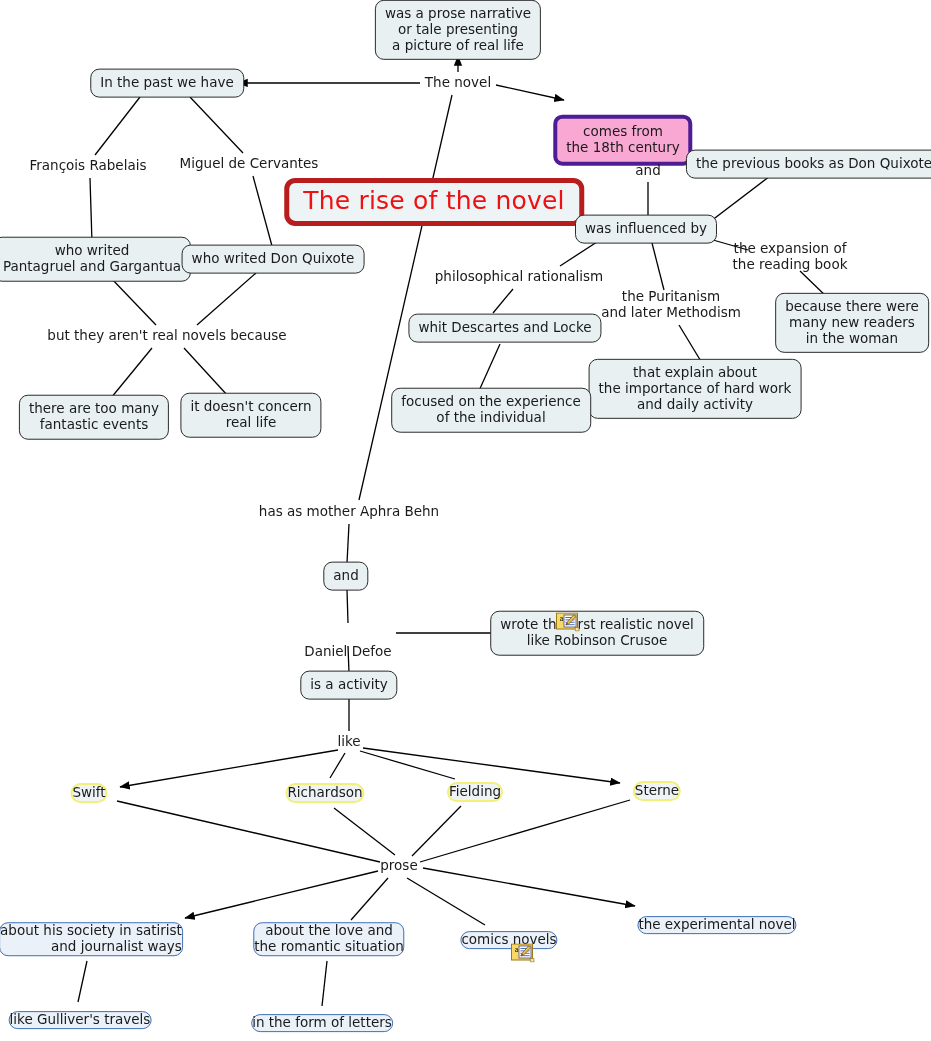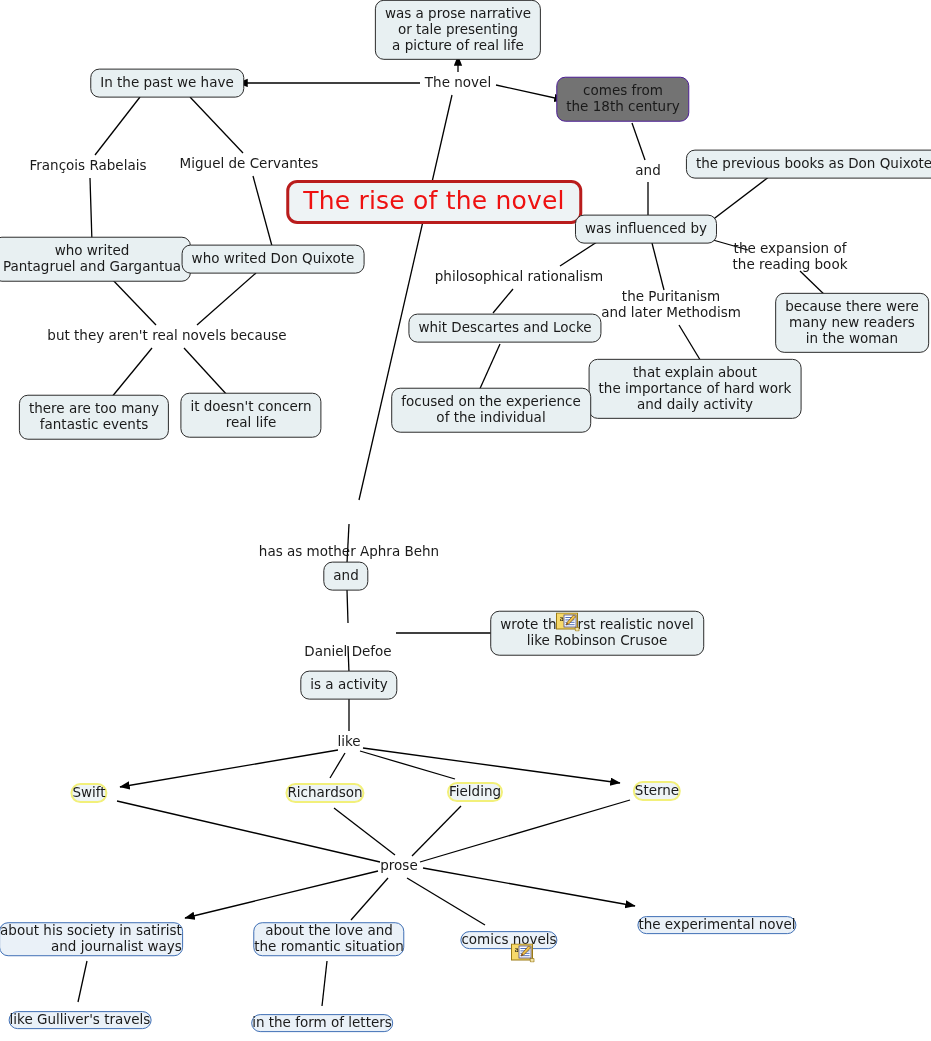--- a/index.html
+++ b/index.html
@@ -44,38 +44,39 @@
     box-shadow: 0 0 0 0 rgba(0,0,0,0);
   }
   
   .node.plain {
     background: transparent;
     border: none;
     padding: 0;
   }
   
   .node.purple {
-    background: #737373;
-    border: 1px solid #4c1d95;
+    background: #f9a8d4;
+    border: 4px solid #4c1d95;
+    margin-top: 41px;
   }
   
   .node.yellowb {
     background: #eef4f6;
     border: 2px solid #f2f07a;
     border-radius: 10px;
   }
   
   .node.blueb {
     background: #eaf1f8;
     border: 1px solid #3f6fb5;
     border-radius: 9px;
   }
   
   .node.title {
-    border: 3px solid #b91c1c;
+    border: 5px solid #b91c1c;
     background: #eef3f5;
     color: #ee1111;
     font-size: 25px;
     border-radius: 11px;
     padding: 3px 14px 6px 14px;
     letter-spacing: 0.2px;
   }
   
   .note-icon {
     position: absolute;
@@ -167,21 +168,21 @@
       <div class="node boxed" style="left: 695px; top: 389px;">that explain about
 the importance of hard work
 and daily activity</div>
       <div class="node boxed" style="left: 491px; top: 410px;">focused on the experience
 of the individual</div>
       <div class="node plain" style="left: 167px; top: 336px;">but they aren't real novels because</div>
       <div class="node boxed" style="left: 94px; top: 417px;">there are too many
 fantastic events</div>
       <div class="node boxed" style="left: 251px; top: 415px;">it doesn't concern
 real life</div>
-      <div class="node plain" style="left: 349px; top: 512px; margin-top: 40px;">has as mother Aphra Behn</div>
+      <div class="node plain" style="left: 349px; top: 512px;">has as mother Aphra Behn</div>
       <div class="node boxed" style="left: 346px; top: 576px;">and</div>
       <div class="node plain" style="left: 348px; top: 652px; text-align: center;">Daniel Defoe</div>
       <div class="node boxed" style="left: 597px; top: 633px;">wrote the first realistic novel
 like Robinson Crusoe</div>
       <div class="node boxed" style="left: 349px; top: 685px;">is a activity</div>
       <div class="node plain" style="left: 349px; top: 742px;">like</div>
       <div class="node yellowb" style="left: 89px; top: 793px;">Swift</div>
       <div class="node yellowb" style="left: 325px; top: 793px;">Richardson</div>
       <div class="node yellowb" style="left: 475px; top: 792px;">Fielding</div>
       <div class="node yellowb" style="left: 657px; top: 791px;">Sterne</div>

